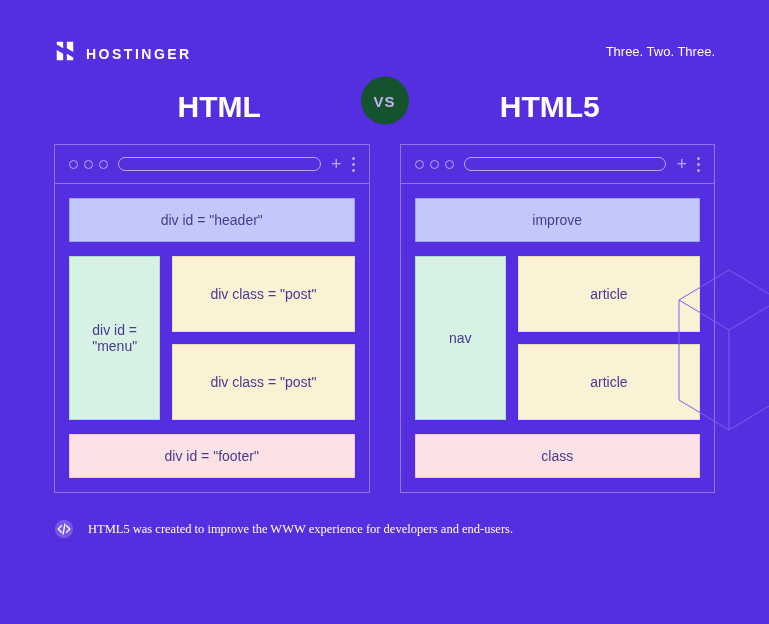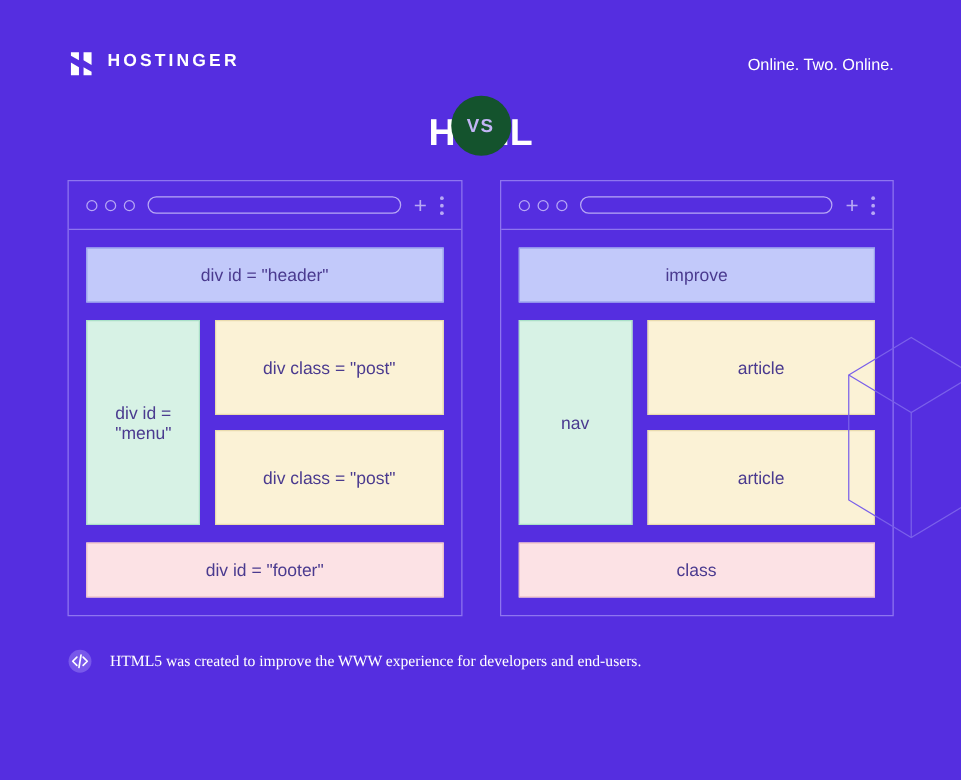--- a/index.html
+++ b/index.html
@@ -12,21 +12,21 @@
     overflow: hidden;
   }
   .header-row {
     display: flex;
     justify-content: space-between;
     align-items: center;
     padding: 40px 54px 0 54px;
   }
   .logo {
     display: flex;
-    align-items: flex-start;
+    align-items: flex-end;
     gap: 10px;
   }
   .logo-icon {
     width: 22px;
     height: 22px;
   }
   .logo-text {
     color: #fff;
     font-weight: 700;
     font-size: 14px;
@@ -188,26 +188,27 @@
             <path d="M3 2 L10 2 L10 9 L3 5 Z"></path>
             <path d="M14 2 L21 2 L21 13 L14 9 Z"></path>
             <path d="M3 11 L10 15 L10 22 L3 22 Z"></path>
             <path d="M14 15 L21 19 L21 22 L14 22 Z"></path>
             <path d="M3 7 L21 17 L21 13 L3 3 Z" opacity="0"></path>
           </g>
         </svg>
     </span>
     <span class="logo-text">HOSTINGER</span>
   </div>
-  <div class="tagline">Online. Two. Online.</div>
+  <div class="tagline">Three. Two. Three.</div>
 </div>
 
 <div class="titles-row">
   <div class="title">HTML</div>
   <div class="vs-badge">VS</div>
+  <div class="title">HTML5</div>
 </div>
 
 <div class="panels-row">
 
   <div class="panel">
     <div class="browser-bar">
       <div class="dots">
           <span class="dot"></span>
           <span class="dot"></span>
           <span class="dot"></span>

